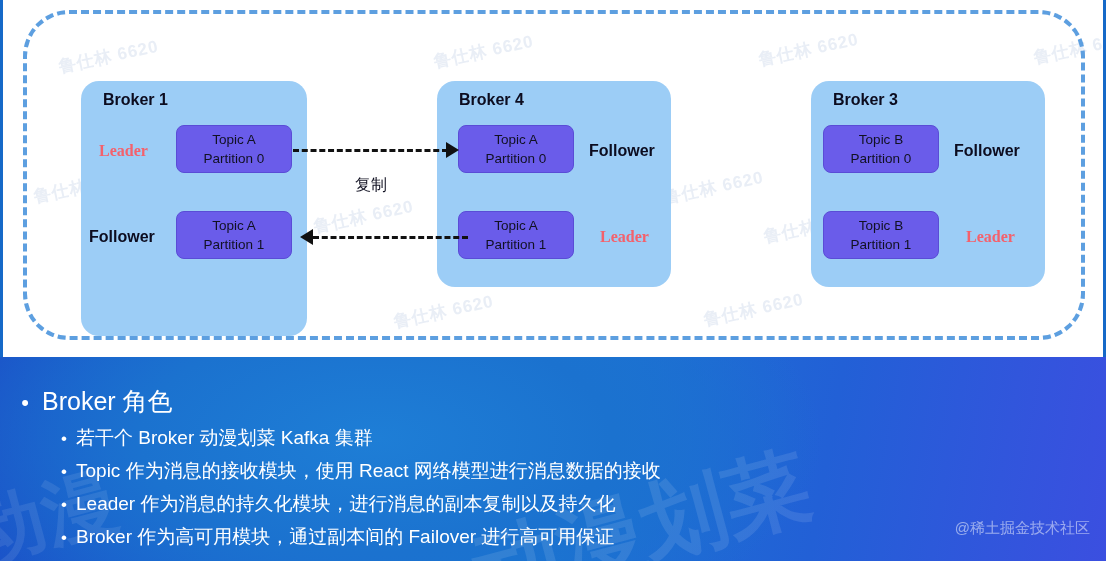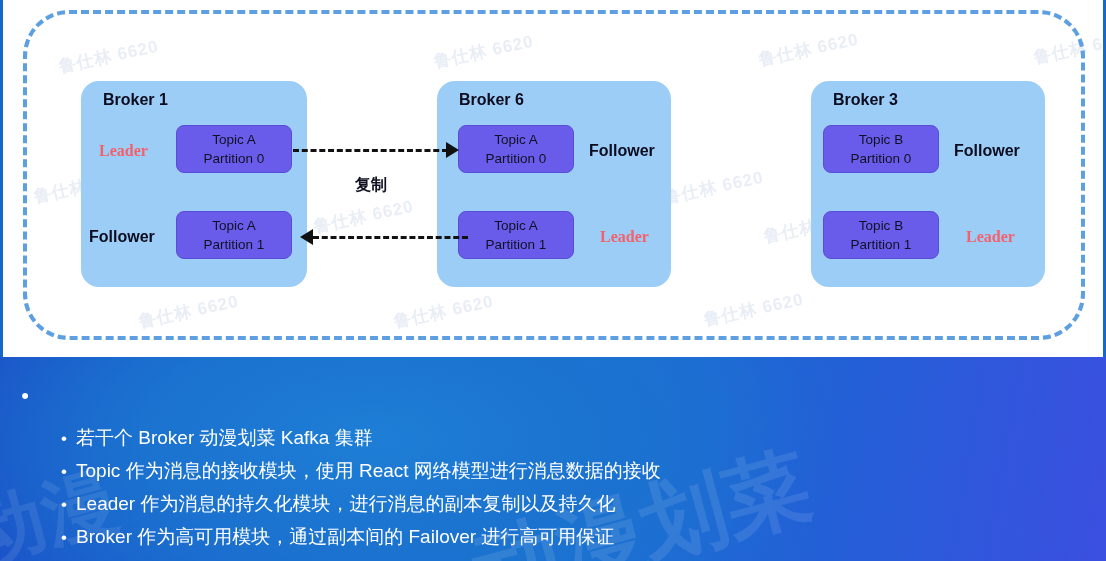--- a/index.html
+++ b/index.html
@@ -112,21 +112,21 @@
   .arrow-head.left {
     border-top: 8px solid transparent;
     border-bottom: 8px solid transparent;
     border-right: 13px solid #111111;
   }
   #replicate-label {
     position: absolute;
     left: 352px;
     top: 175px;
     font-size: 16px;
-    font-weight: 700;
+    font-weight: 400;
     color: #111122;
     white-space: nowrap;
   }
 
   
   #slide-body {
     position: absolute;
     left: 0;
     top: 357px;
     width: 1106px;
@@ -202,38 +202,38 @@
     <div class="wm" style="left:160px; top:190px;">鲁仕林 6620</div>
     <div class="wm" style="left:660px; top:176px;">鲁仕林 6620</div>
     <div class="wm" style="left:135px; top:300px;">鲁仕林 6620</div>
     <div class="wm" style="left:390px; top:300px;">鲁仕林 6620</div>
     <div class="wm" style="left:700px; top:298px;">鲁仕林 6620</div>
     <div class="wm" style="left:760px; top:215px;">鲁仕林 6620</div>
     <div class="wm" style="left:310px; top:205px;">鲁仕林 6620</div>
 
     <div id="cluster-boundary"></div>
 
-    <div class="broker" style="left:78px; top:81px; width:226px; height:206px;">
+    <div class="broker" style="left:78px; top:81px; width:226px; height:255px;">
       <div class="broker-title">Broker 1</div>
 
       <div class="role leader" style="left:18px; top:61px;">Leader</div>
       <div class="partition" style="left:95px; top:44px;">
         <span>Topic A</span>
         <span>Partition 0</span>
       </div>
 
       <div class="role follower" style="left:8px; top:147px;">Follower</div>
       <div class="partition" style="left:95px; top:130px;">
         <span>Topic A</span>
         <span>Partition 1</span>
       </div>
     </div>
 
     <div class="broker" style="left:434px; top:81px; width:234px; height:206px;">
-      <div class="broker-title">Broker 6</div>
+      <div class="broker-title">Broker 4</div>
 
       <div class="partition" style="left:21px; top:44px;">
         <span>Topic A</span>
         <span>Partition 0</span>
       </div>
       <div class="role follower" style="left:152px; top:61px;">Follower</div>
 
       <div class="partition" style="left:21px; top:130px;">
         <span>Topic A</span>
         <span>Partition 1</span>
@@ -266,20 +266,21 @@
     <div id="replicate-label">复制</div>
   </div>
 
   <div id="slide-body"></div>
 
   <div id="slide-watermark-left">动漫</div>
   <div id="slide-watermark-big">动漫划菜</div>
 
   <div class="bullet-row lvl1" style="top:385px;">
     <span class="bullet-dot">•</span>
+    <span>Broker 角色</span>
   </div>
 
   <div class="bullet-row lvl2" style="top:425px;">
     <span class="bullet-dot">•</span>
     <span>若干个 Broker 动漫划菜 Kafka 集群</span>
   </div>
 
   <div class="bullet-row lvl2" style="top:458px;">
     <span class="bullet-dot">•</span>
     <span>Topic 作为消息的接收模块，使用 React 网络模型进行消息数据的接收</span>
@@ -288,14 +289,15 @@
   <div class="bullet-row lvl2" style="top:491px;">
     <span class="bullet-dot">•</span>
     <span>Leader 作为消息的持久化模块，进行消息的副本复制以及持久化</span>
   </div>
 
   <div class="bullet-row lvl2" style="top:524px;">
     <span class="bullet-dot">•</span>
     <span>Broker 作为高可用模块，通过副本间的 Failover 进行高可用保证</span>
   </div>
 
+  <div id="corner-watermark">@稀土掘金技术社区</div>
 
 </div>
 
 </body></html>

